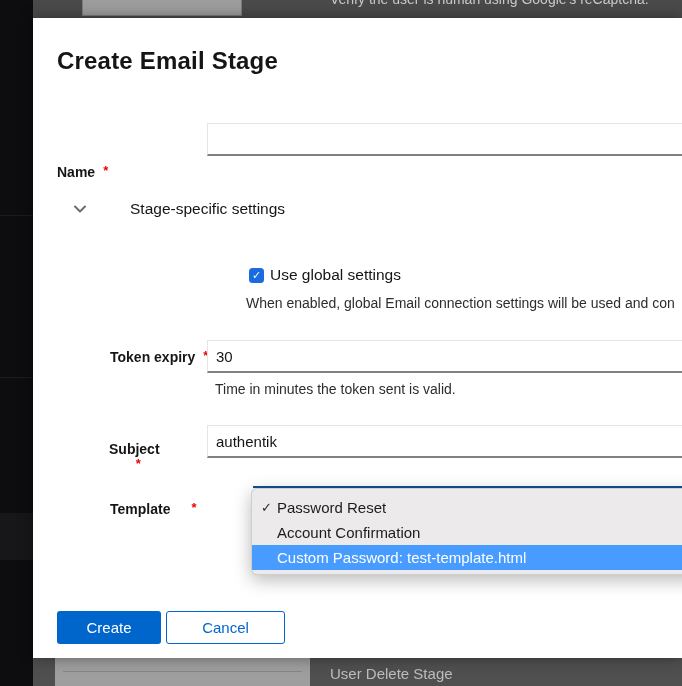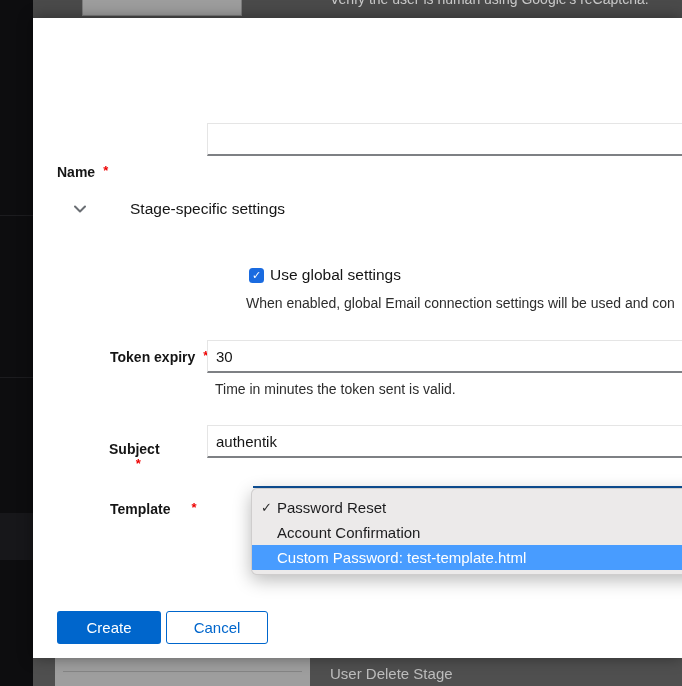--- a/index.html
+++ b/index.html
@@ -55,21 +55,21 @@
          box-shadow:0 5px 18px rgba(0,0,0,.28);border:1px solid rgba(0,0,0,.12);box-sizing:border-box;overflow:hidden;}
   .popup-row{position:absolute;left:0;width:470px;height:25px;display:flex;align-items:center;font-size:15px;color:#1c1c1e;cursor:pointer;}
   .popup-row .tick{width:25px;padding-left:9px;box-sizing:border-box;font-size:13px;color:#2b2b2b;flex:none;}
   .popup-row.r1{top:6px;}
   .popup-row.r2{top:31px;}
   .popup-row.r3{top:56px;background:#489cff;color:#ffffff;}
 
   .btn{position:absolute;top:584px;height:33px;border-radius:3px;font-family:"Liberation Sans","DejaVu Sans",sans-serif;
        font-size:15px;display:flex;align-items:center;justify-content:center;cursor:pointer;box-sizing:border-box;margin-top:9px;}
   .btn-create{left:24px;width:104px;background:#0066cc;color:#fff;border:none;}
-  .btn-cancel{left:133px;width:102px;background:#fff;color:#0066cc;border:1px solid #0066cc;}
+  .btn-cancel{left:133px;width:119px;background:#fff;color:#0066cc;border:1px solid #0066cc;}
 </style>
 </head>
 <body>
 
 <div class="stage">
 
   <div class="backdrop-top">
     <div class="bg-panel-top"></div>
     <div class="bg-top-text">Verify the user is human using Google's reCaptcha.</div>
   </div>
@@ -82,20 +82,21 @@
   </div>
 
   <div class="sidebar">
     <div class="sep1"></div>
     <div class="sep2"></div>
     <div class="blk"></div>
   </div>
 
   <div class="modal">
 
+    <div class="modal-title">Create Email Stage</div>
 
     <div class="field-label" style="left:24px;top:105px;margin-top:32px;">
       <span>Name</span>
       <span class="req">*</span>
     </div>
     <input class="text-input" style="top: 105px;" type="text" value="">
 
     <div class="expander">
       <span class="chev">
         <svg width="12" height="8" viewBox="0 0 12 8">

